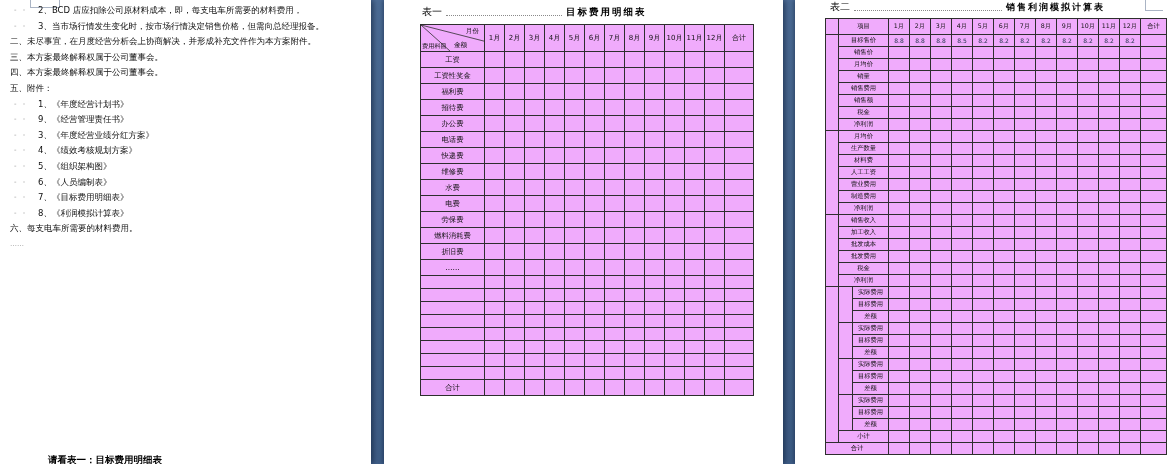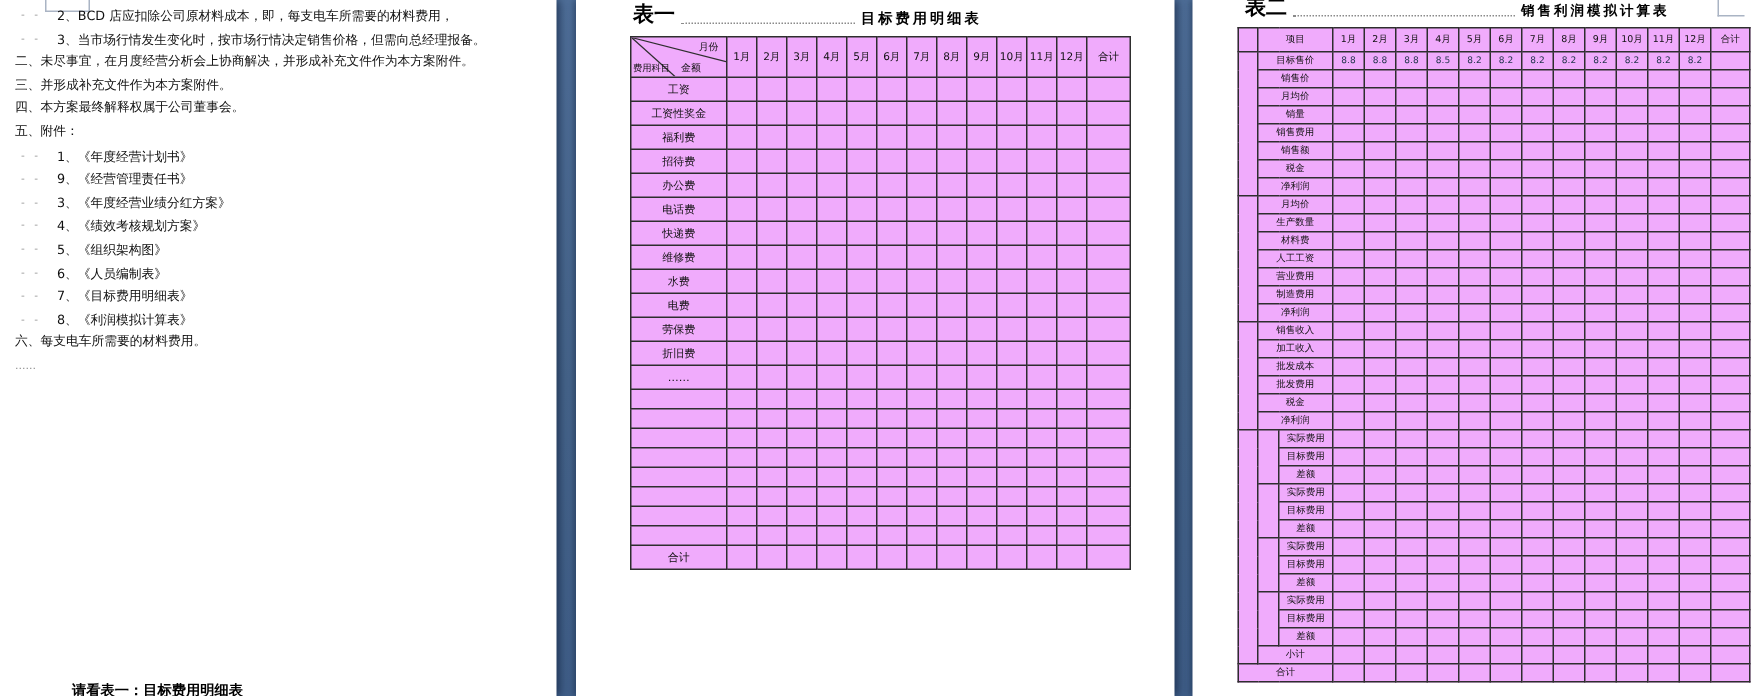--- a/index.html
+++ b/index.html
@@ -22,21 +22,21 @@
   .p1line{height:15.6px;line-height:15.6px;white-space:nowrap;overflow:hidden}
   .p1line.ind{padding-left:4px}
   .p1line.muted{color:#8a8a8a;font-size:7px}
   .tabmark{display:inline-block;width:24px;color:#9a9a9a;font-size:7px;letter-spacing:2px;vertical-align:middle}
   #p1footer{position:absolute;left:54px;top:454px;font-size:9.5px;font-weight:bold;color:#000;white-space:nowrap}
 
   
   .cap{position:absolute;display:flex;align-items:flex-end;height:13px;color:#000;white-space:nowrap}
   #cap2{left:38px;top:6px}
   #cap3{left:35px;top:1px}
-  .cap-prefix{font-size:14px;font-weight:bold}
+  .cap-prefix{font-size:10px;font-weight:normal}
   .leader{border-bottom:1px dotted #8a8a8a;height:2px;margin:0 4px 3px 4px}
   #cap2 .leader{width:116px}
   #cap3 .leader{width:148px}
   .cap-title{font-weight:bold;letter-spacing:2px}
   #cap2 .cap-title{font-size:9.5px}
   #cap3 .cap-title{font-size:9px}
 
   
   table{border-collapse:collapse;table-layout:fixed;background:#f0abfc}
   td{border:1px solid #2e2e2e;padding:0;text-align:center;vertical-align:middle;
@@ -66,21 +66,21 @@
 <body>
 
 <div id="ws">
 
   <section class="page" id="page1">
     <div class="cmark" id="p1mark"></div>
     <div id="p1text">
         <div class="p1line ind"><span class="tabmark">- -</span><span>2、BCD 店应扣除公司原材料成本，即，每支电车所需要的材料费用，</span></div>
         <div class="p1line ind"><span class="tabmark">- -</span><span>3、当市场行情发生变化时，按市场行情决定销售价格，但需向总经理报备。</span></div>
         <div class="p1line"><span>二、未尽事宜，在月度经营分析会上协商解决，并形成补充文件作为本方案附件。</span></div>
-        <div class="p1line"><span>三、并形成补充文件作为本方案附件。</span></div>
+        <div class="p1line"><span>三、本方案最终解释权属于公司董事会。</span></div>
         <div class="p1line"><span>四、本方案最终解释权属于公司董事会。</span></div>
         <div class="p1line"><span>五、附件：</span></div>
         <div class="p1line ind"><span class="tabmark">- -</span><span>1、《年度经营计划书》</span></div>
         <div class="p1line ind"><span class="tabmark">- -</span><span>9、《经营管理责任书》</span></div>
         <div class="p1line ind"><span class="tabmark">- -</span><span>3、《年度经营业绩分红方案》</span></div>
         <div class="p1line ind"><span class="tabmark">- -</span><span>4、《绩效考核规划方案》</span></div>
         <div class="p1line ind"><span class="tabmark">- -</span><span>5、《组织架构图》</span></div>
         <div class="p1line ind"><span class="tabmark">- -</span><span>6、《人员编制表》</span></div>
         <div class="p1line ind"><span class="tabmark">- -</span><span>7、《目标费用明细表》</span></div>
         <div class="p1line ind"><span class="tabmark">- -</span><span>8、《利润模拟计算表》</span></div>
@@ -308,20 +308,36 @@
             <td></td>
             <td></td>
             <td></td>
             <td></td>
             <td></td>
             <td></td>
             <td></td>
             <td></td>
           </tr>
           <tr>
+            <td>燃料消耗费</td>
+            <td></td>
+            <td></td>
+            <td></td>
+            <td></td>
+            <td></td>
+            <td></td>
+            <td></td>
+            <td></td>
+            <td></td>
+            <td></td>
+            <td></td>
+            <td></td>
+            <td></td>
+          </tr>
+          <tr>
             <td>折旧费</td>
             <td></td>
             <td></td>
             <td></td>
             <td></td>
             <td></td>
             <td></td>
             <td></td>
             <td></td>
             <td></td>

